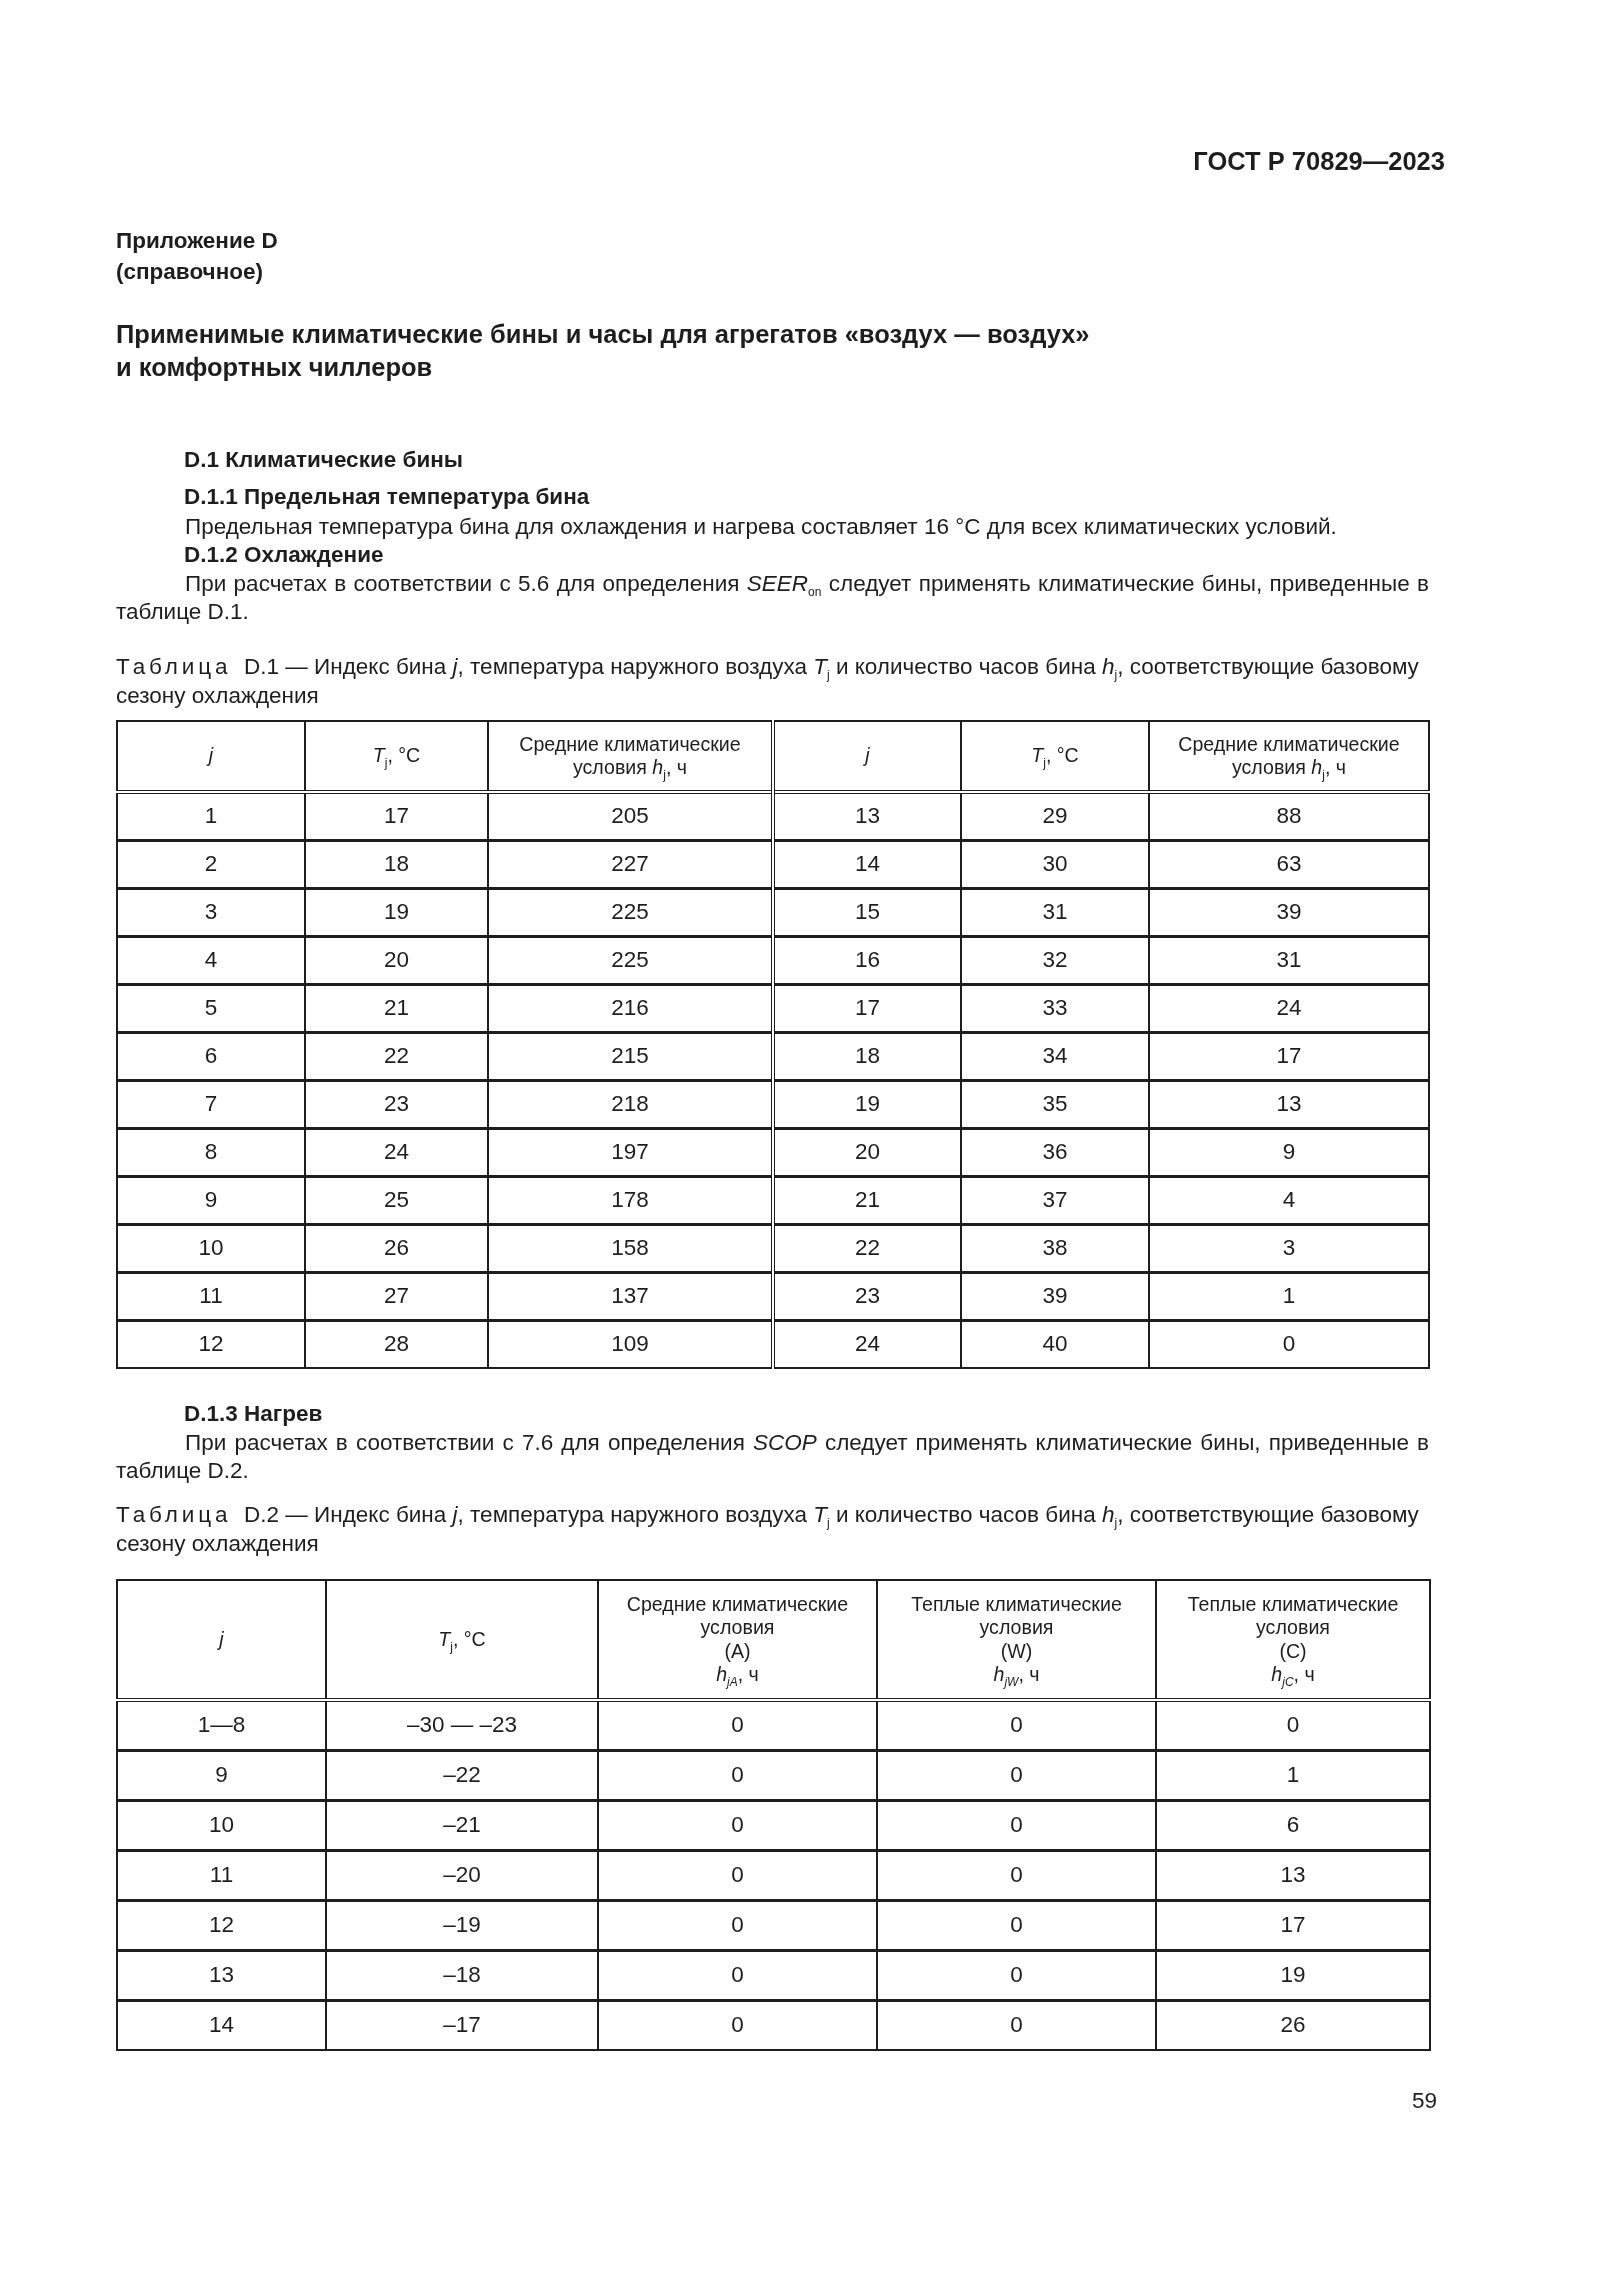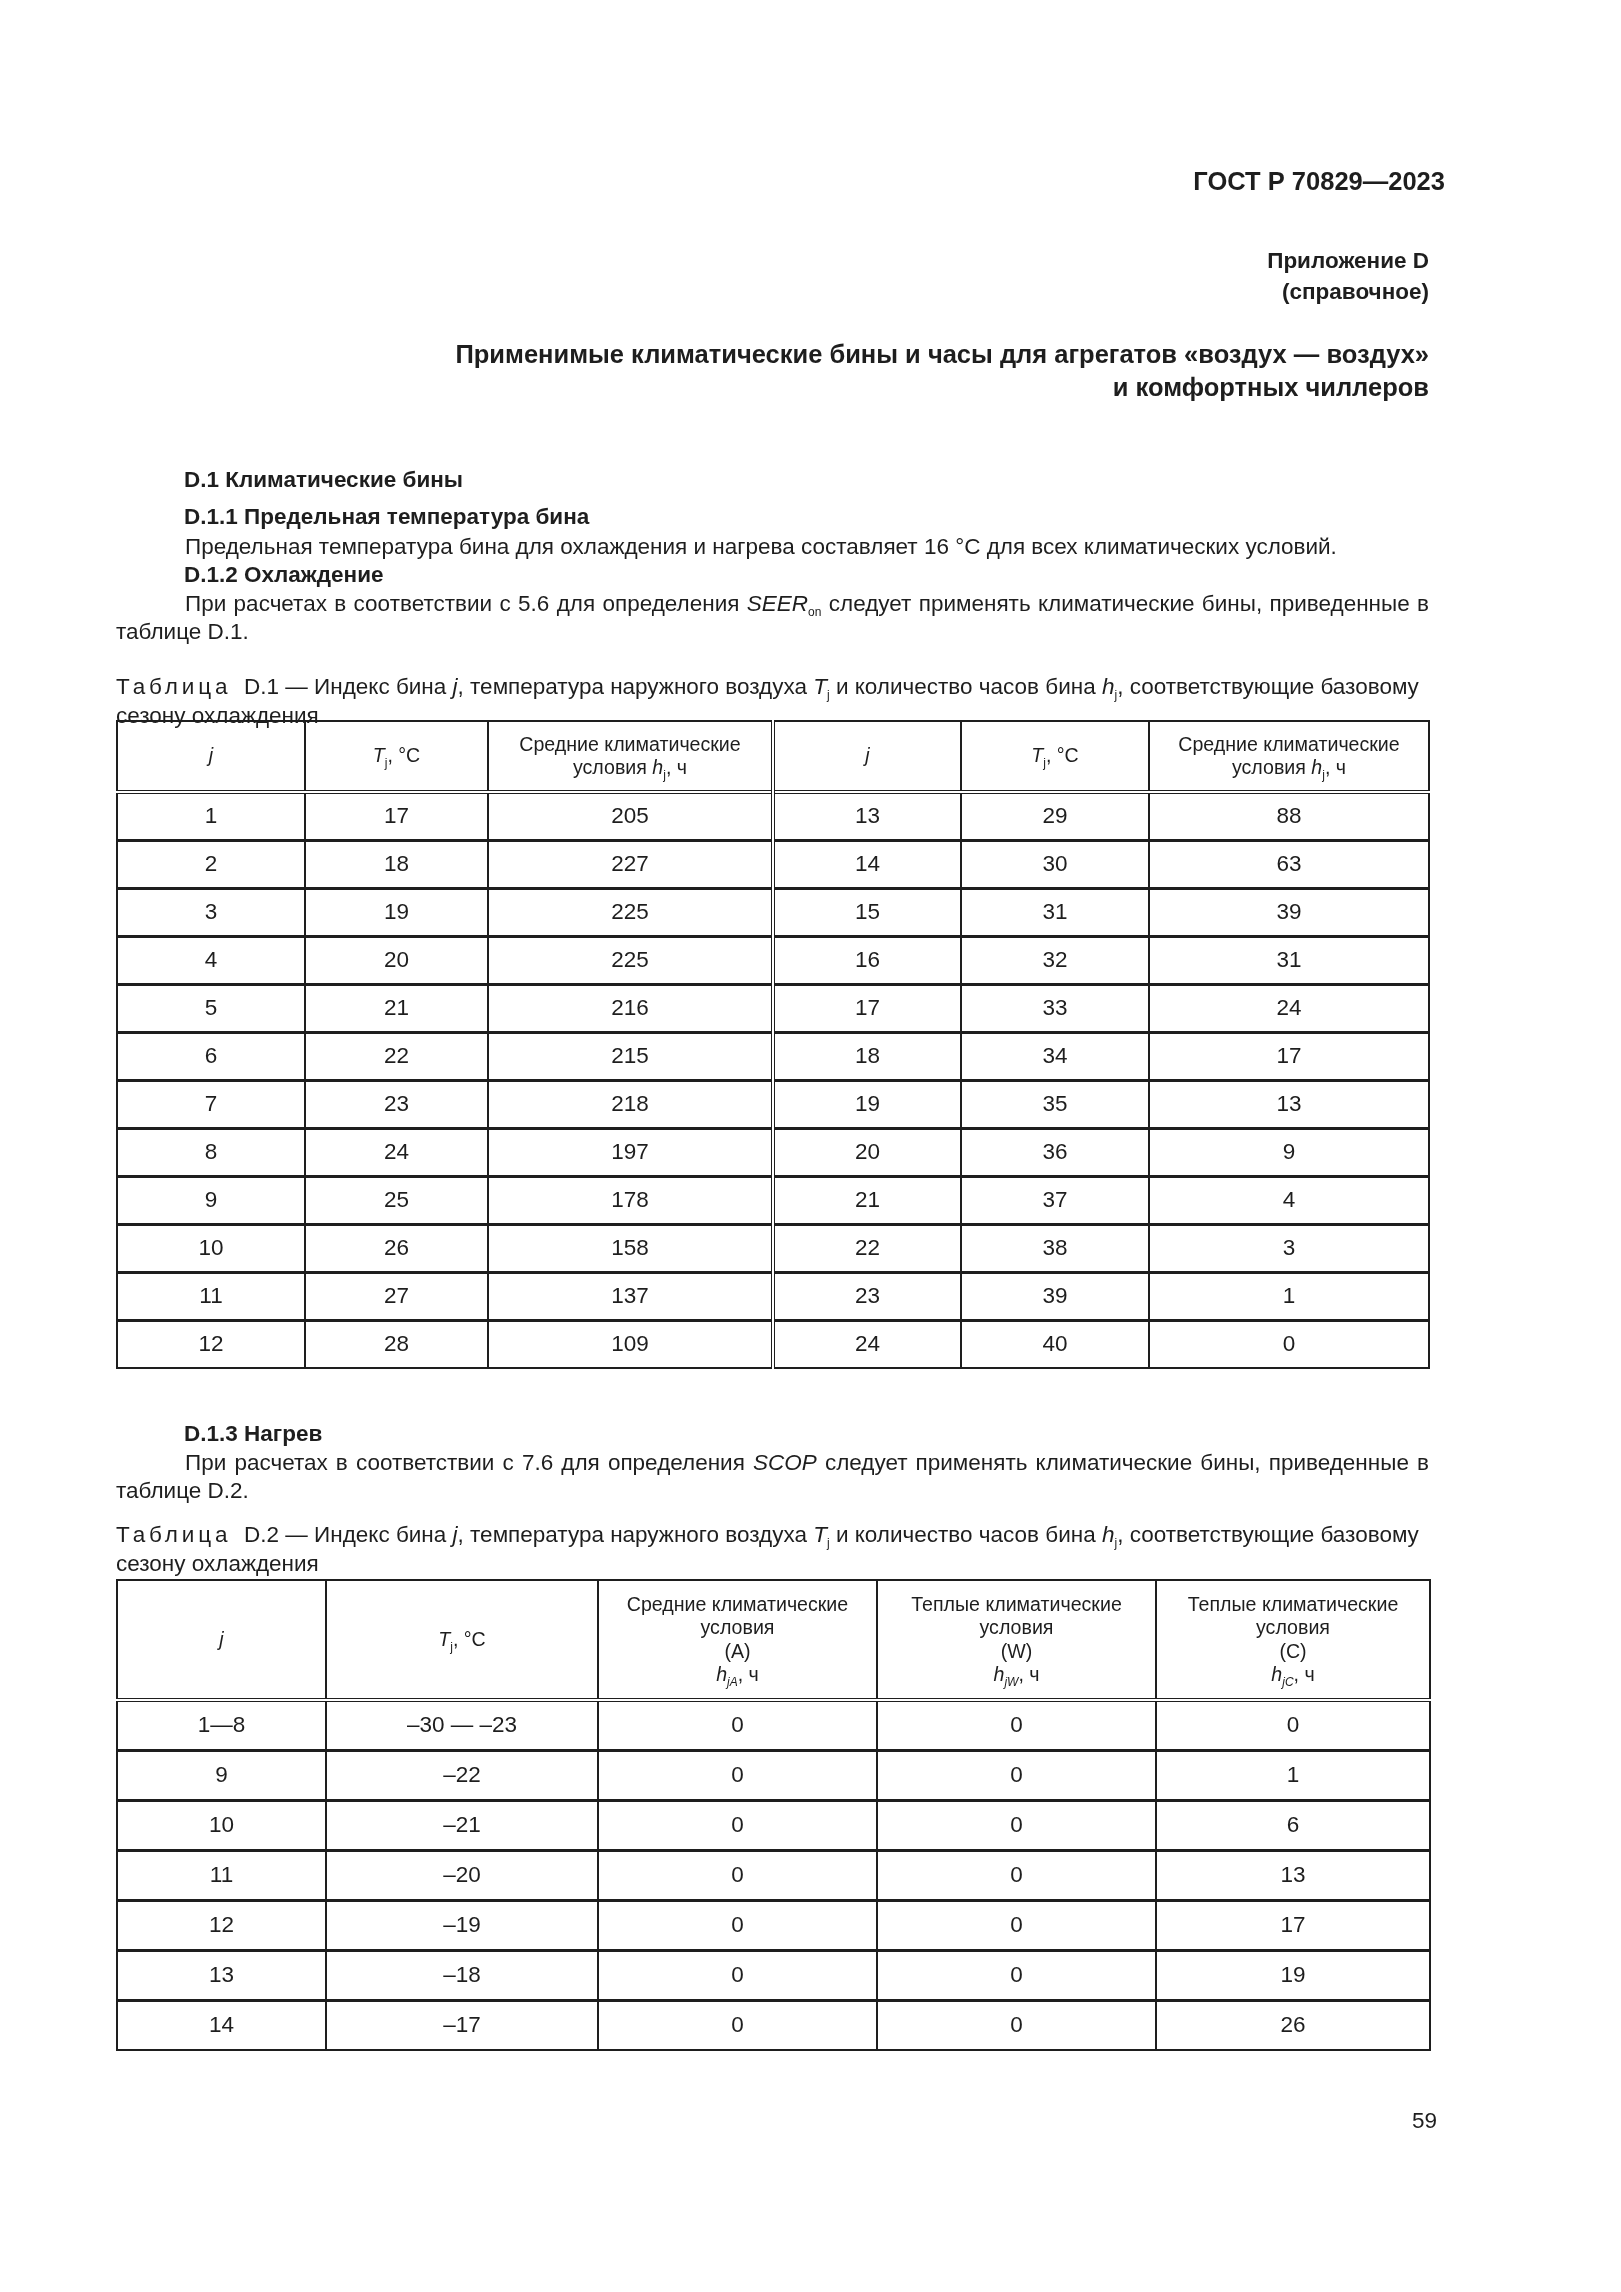--- a/index.html
+++ b/index.html
@@ -1,23 +1,23 @@
 <!DOCTYPE html>
 <html><head>
 <meta charset="utf-8">
 <style>
   html, body { margin: 0; padding: 0; background: #ffffff; }
   body {
     width: 1621px; height: 2293px; position: relative; overflow: hidden;
     font-family: "Liberation Sans", "DejaVu Sans", sans-serif;
     color: #1e1e1e;
   }
-  .abs { position: absolute; margin-top: 20px; }
+  .abs { position: absolute; }
   .doc-code { left: 1078px; top: 147px; width: 367px; text-align: right; font-size: 25.5px; font-weight: bold; }
-  .center { left: 116px; width: 1313px; text-align: right; font-weight: bold; }
+  .center { left: 116px; width: 1313px; text-align: left; font-weight: bold; }
   .annex { top: 225px; font-size: 22.5px; line-height: 31px; }
   .title { top: 318px; font-size: 25.5px; line-height: 33px; }
   .body-text { font-size: 22.5px; line-height: 28px; }
   .bold { font-weight: bold; }
   .h { left: 184px; }
   .p { left: 116px; width: 1313px; text-align: justify; text-indent: 69px; }
   .cap { left: 116px; width: 1313px; font-size: 22.5px; line-height: 29px; }
   .spaced { letter-spacing: 3.9px; }
   i, .it { font-style: italic; }
   sub { font-size: 12px; vertical-align: -4.9px; line-height: 0; }

